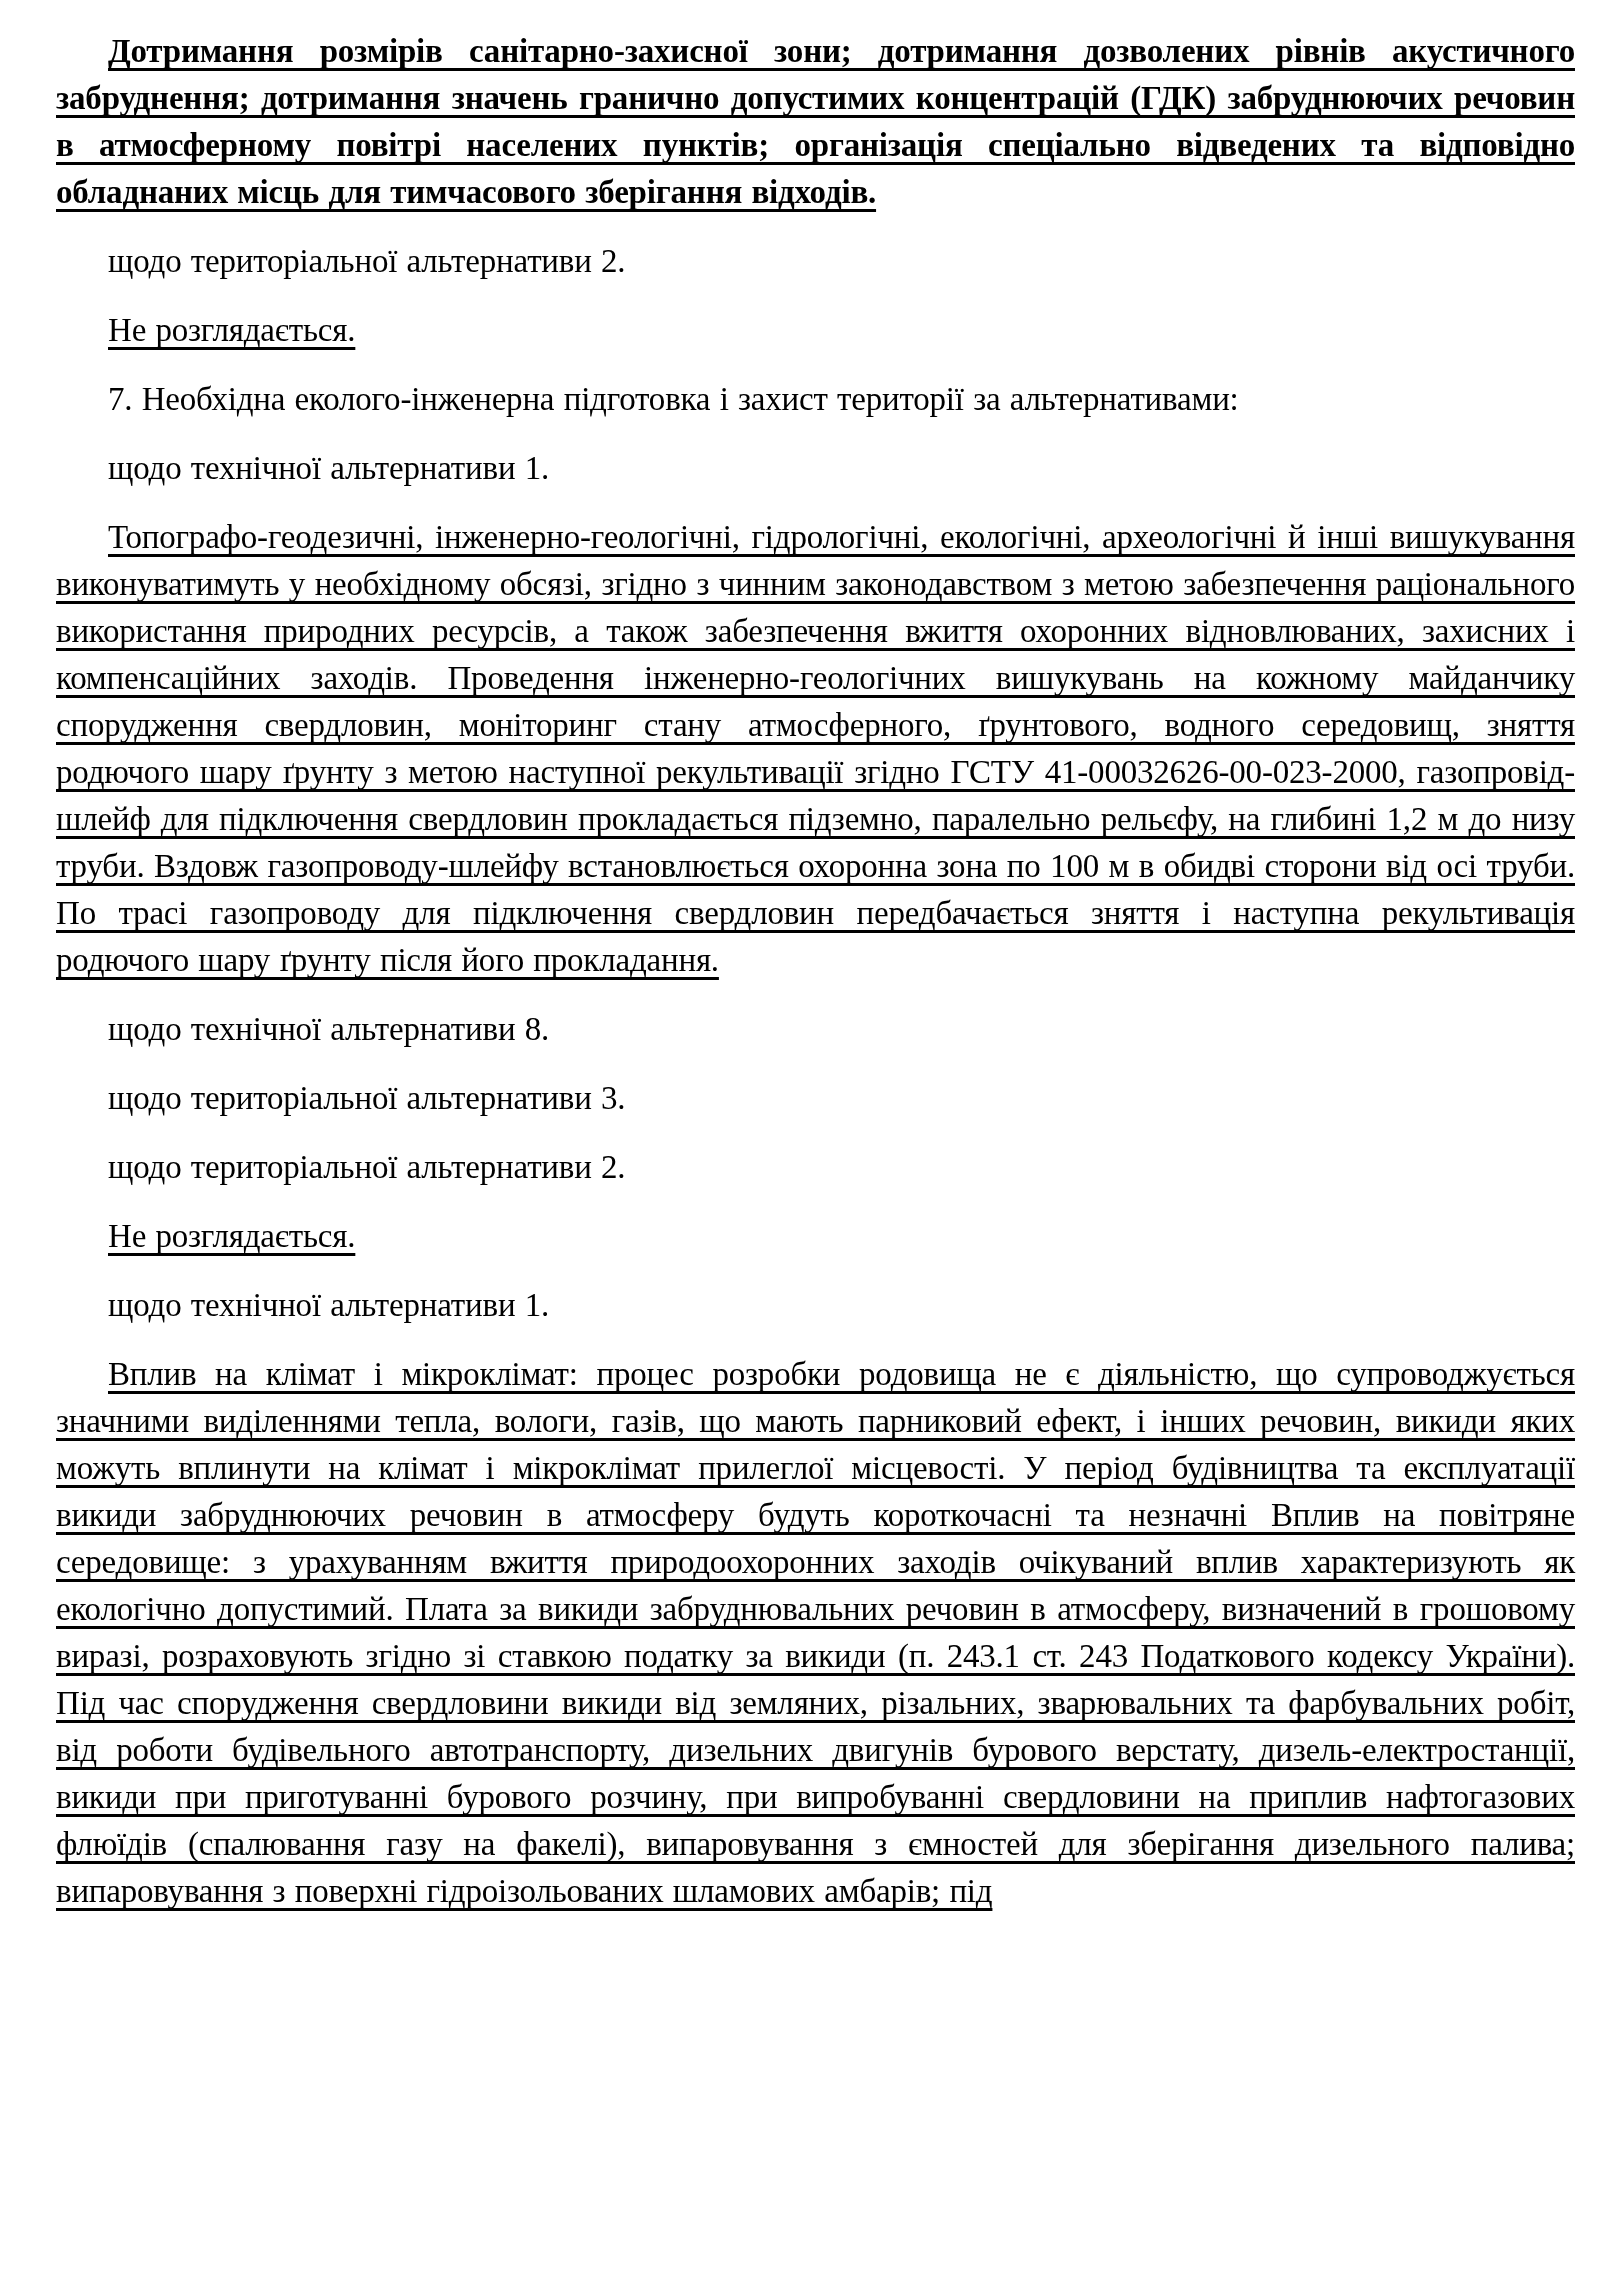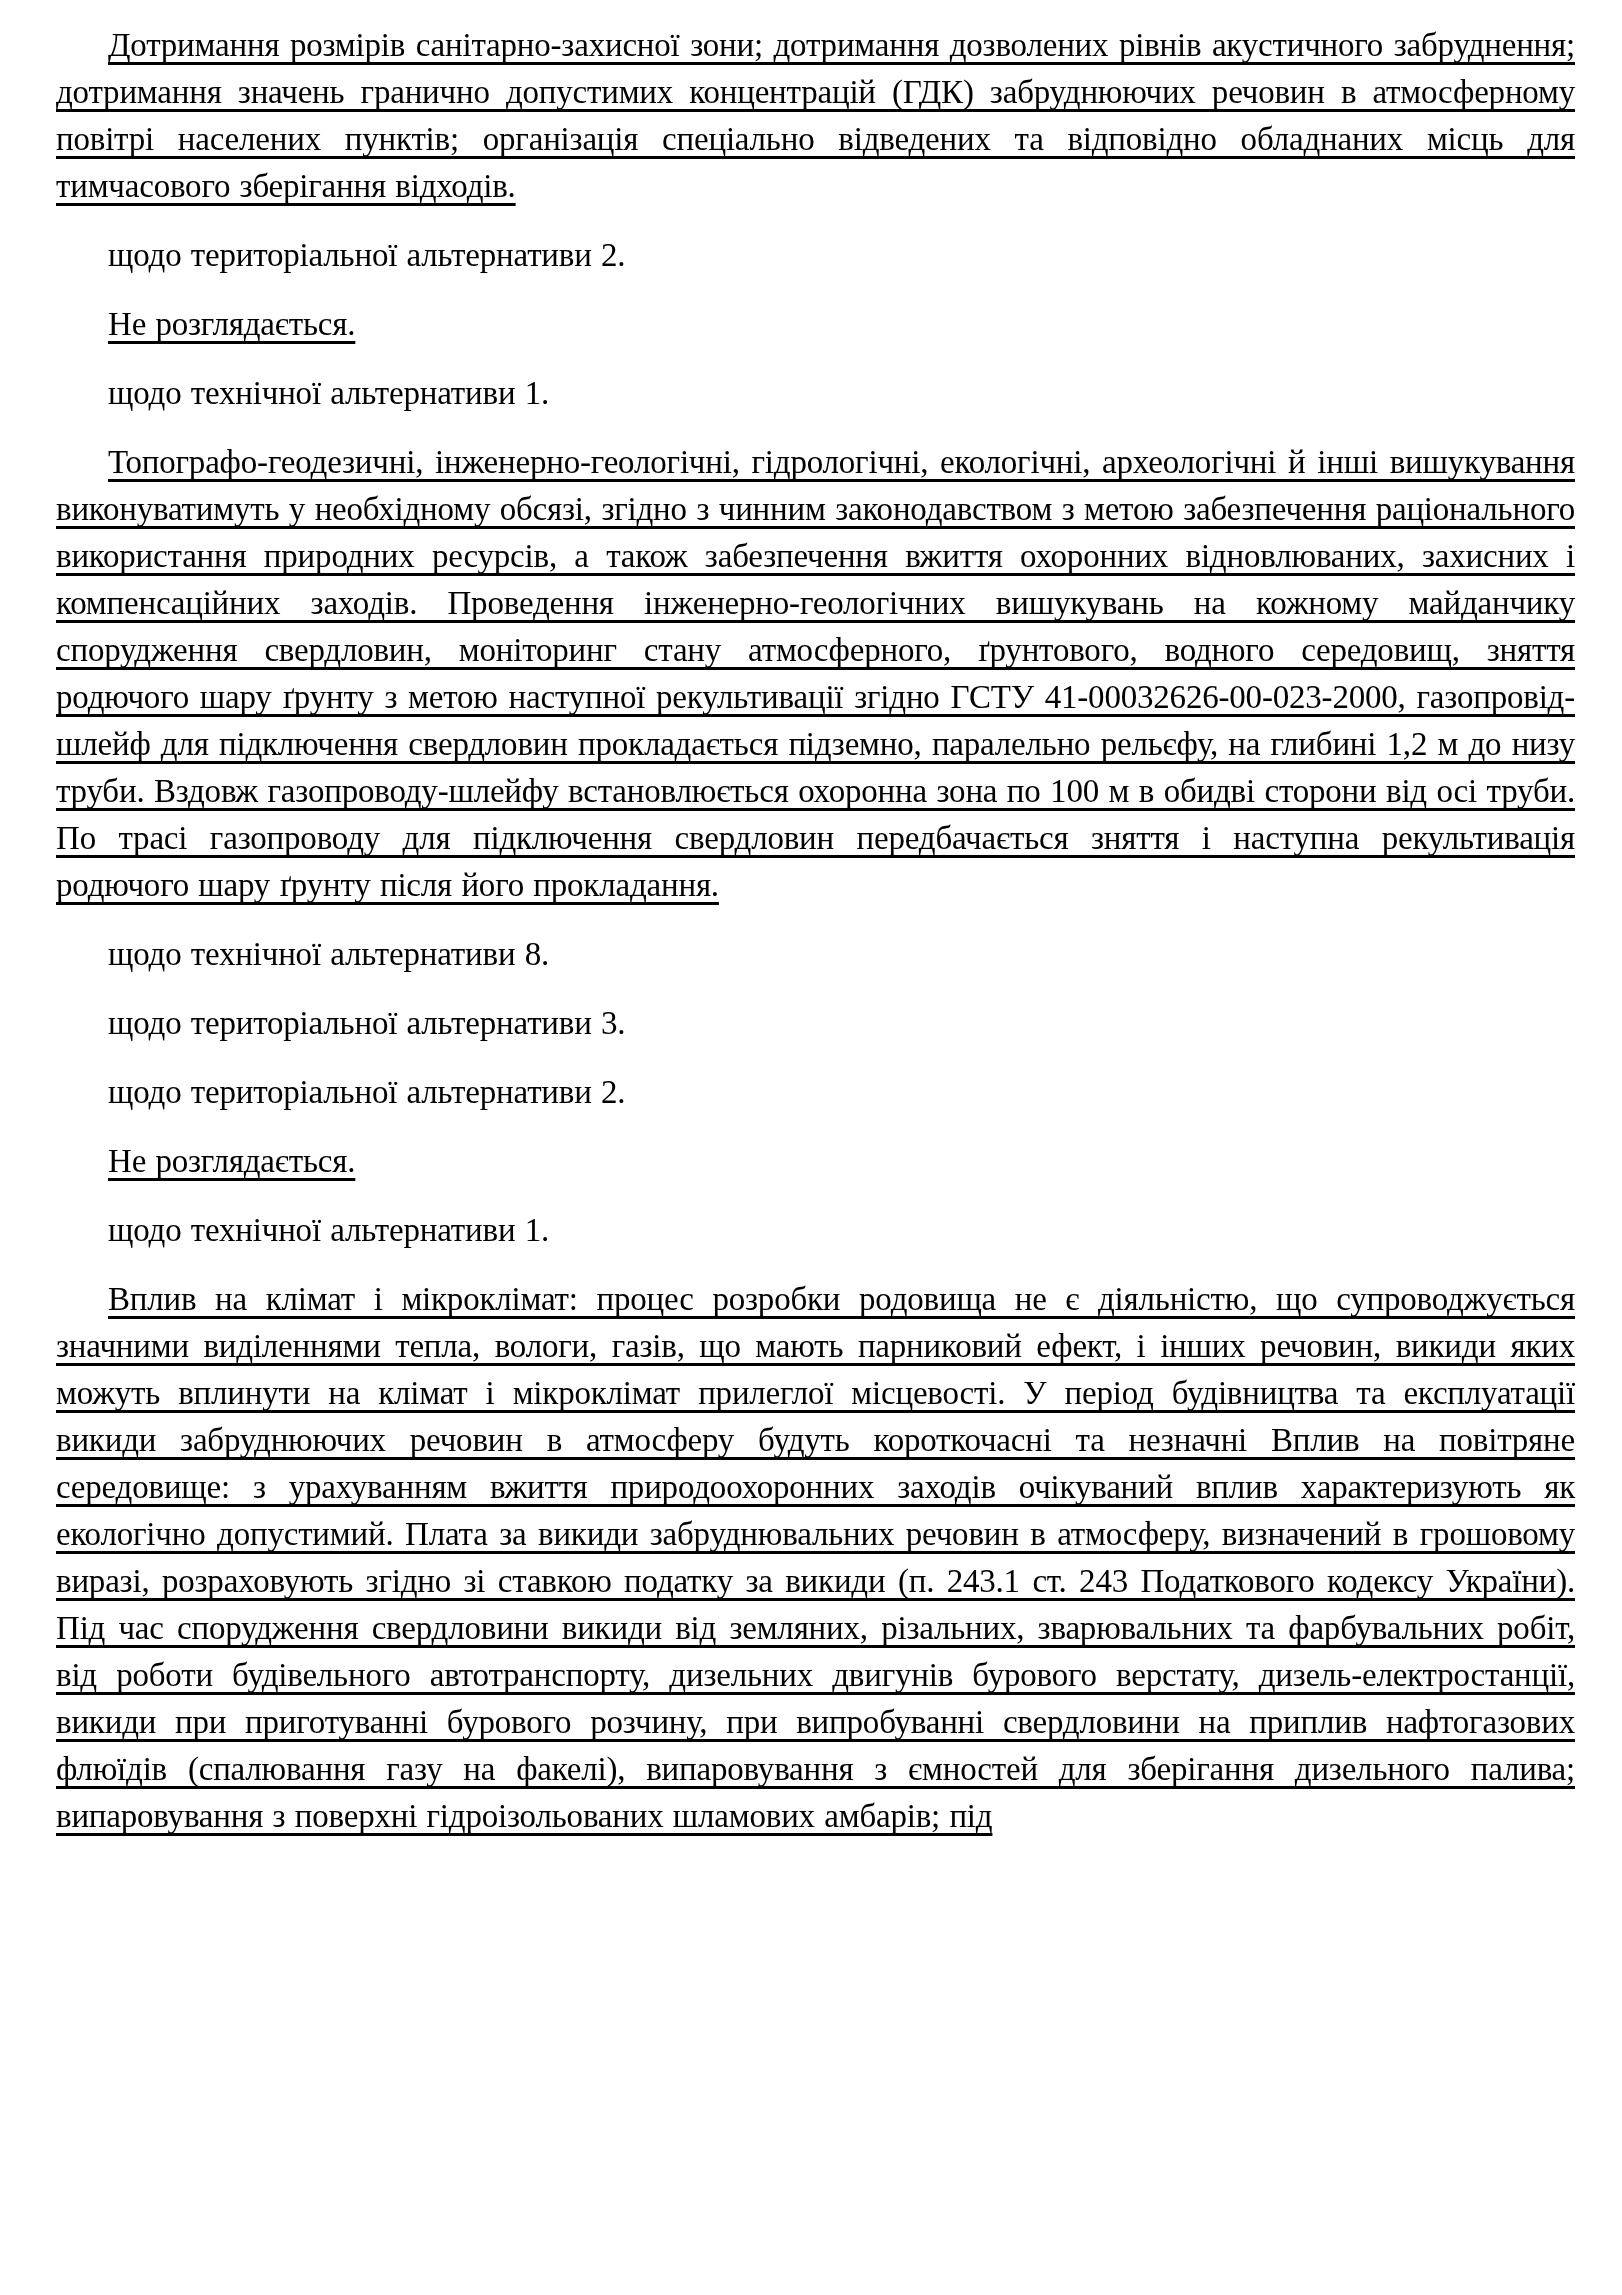--- a/index.html
+++ b/index.html
@@ -23,37 +23,39 @@
     letter-spacing: -0.2px;
   }
   .para {
     margin: 22px 0;
     text-align: justify;
     text-align-last: left;
     text-indent: 52px;
     word-spacing: 1.3px;
   }
   .para:first-child {
-    margin-top: 8px;
+    margin-top: 14px;
+    font-weight: bold;
   }
   .para.u {
     text-decoration: underline;
     text-decoration-color: #000000;
     text-decoration-thickness: 3.3px;
     text-underline-offset: 5.9px;
     text-decoration-skip-ink: none;
   }
 </style>
 </head>
 <body>
 
 <div class="page">
   <p class="para u">Дотримання розмірів санітарно-захисної зони; дотримання дозволених рівнів акустичного забруднення; дотримання значень гранично допустимих концентрацій (ГДК) забруднюючих речовин в атмосферному повітрі населених пунктів; організація спеціально відведених та відповідно обладнаних місць для тимчасового зберігання відходів.</p>
   <p class="para">щодо територіальної альтернативи 2.</p>
   <p class="para u">Не розглядається.</p>
+  <p class="para">7. Необхідна еколого-інженерна підготовка і захист території за альтернативами:</p>
   <p class="para">щодо технічної альтернативи 1.</p>
   <p class="para u">Топографо-геодезичні, інженерно-геологічні, гідрологічні, екологічні, археологічні й інші вишукування виконуватимуть у необхідному обсязі, згідно з чинним законодавством з метою забезпечення раціонального використання природних ресурсів, а також забезпечення вжиття охоронних відновлюваних, захисних і компенсаційних заходів. Проведення інженерно-геологічних вишукувань на кожному майданчику спорудження свердловин, моніторинг стану атмосферного, ґрунтового, водного середовищ, зняття родючого шару ґрунту з метою наступної рекультивації згідно ГСТУ 41-00032626-00-023-2000, газопровід-шлейф для підключення свердловин прокладається підземно, паралельно рельєфу, на глибині 1,2 м до низу труби. Вздовж газопроводу-шлейфу встановлюється охоронна зона по 100 м в обидві сторони від осі труби. По трасі газопроводу для підключення свердловин передбачається зняття і наступна рекультивація родючого шару ґрунту після його прокладання.</p>
   <p class="para">щодо технічної альтернативи 8.</p>
   <p class="para">щодо територіальної альтернативи 3.</p>
   <p class="para">щодо територіальної альтернативи 2.</p>
   <p class="para u">Не розглядається.</p>
   <p class="para">щодо технічної альтернативи 1.</p>
   <p class="para u">Вплив на клімат і мікроклімат: процес розробки родовища не є діяльністю, що супроводжується значними виділеннями тепла, вологи, газів, що мають парниковий ефект, і інших речовин, викиди яких можуть вплинути на клімат і мікроклімат прилеглої місцевості. У період будівництва та експлуатації викиди забруднюючих речовин в атмосферу будуть короткочасні та незначні Вплив на повітряне середовище: з урахуванням вжиття природоохоронних заходів очікуваний вплив характеризують як екологічно допустимий. Плата за викиди забруднювальних речовин в атмосферу, визначений в грошовому виразі, розраховують згідно зі ставкою податку за викиди (п. 243.1 ст. 243 Податкового кодексу України). Під час спорудження свердловини викиди від земляних, різальних, зварювальних та фарбувальних робіт, від роботи будівельного автотранспорту, дизельних двигунів бурового верстату, дизель-електростанції, викиди при приготуванні бурового розчину, при випробуванні свердловини на приплив нафтогазових флюїдів (спалювання газу на факелі), випаровування з ємностей для зберігання дизельного палива; випаровування з поверхні гідроізольованих шламових амбарів; під</p>
 </div>
 

